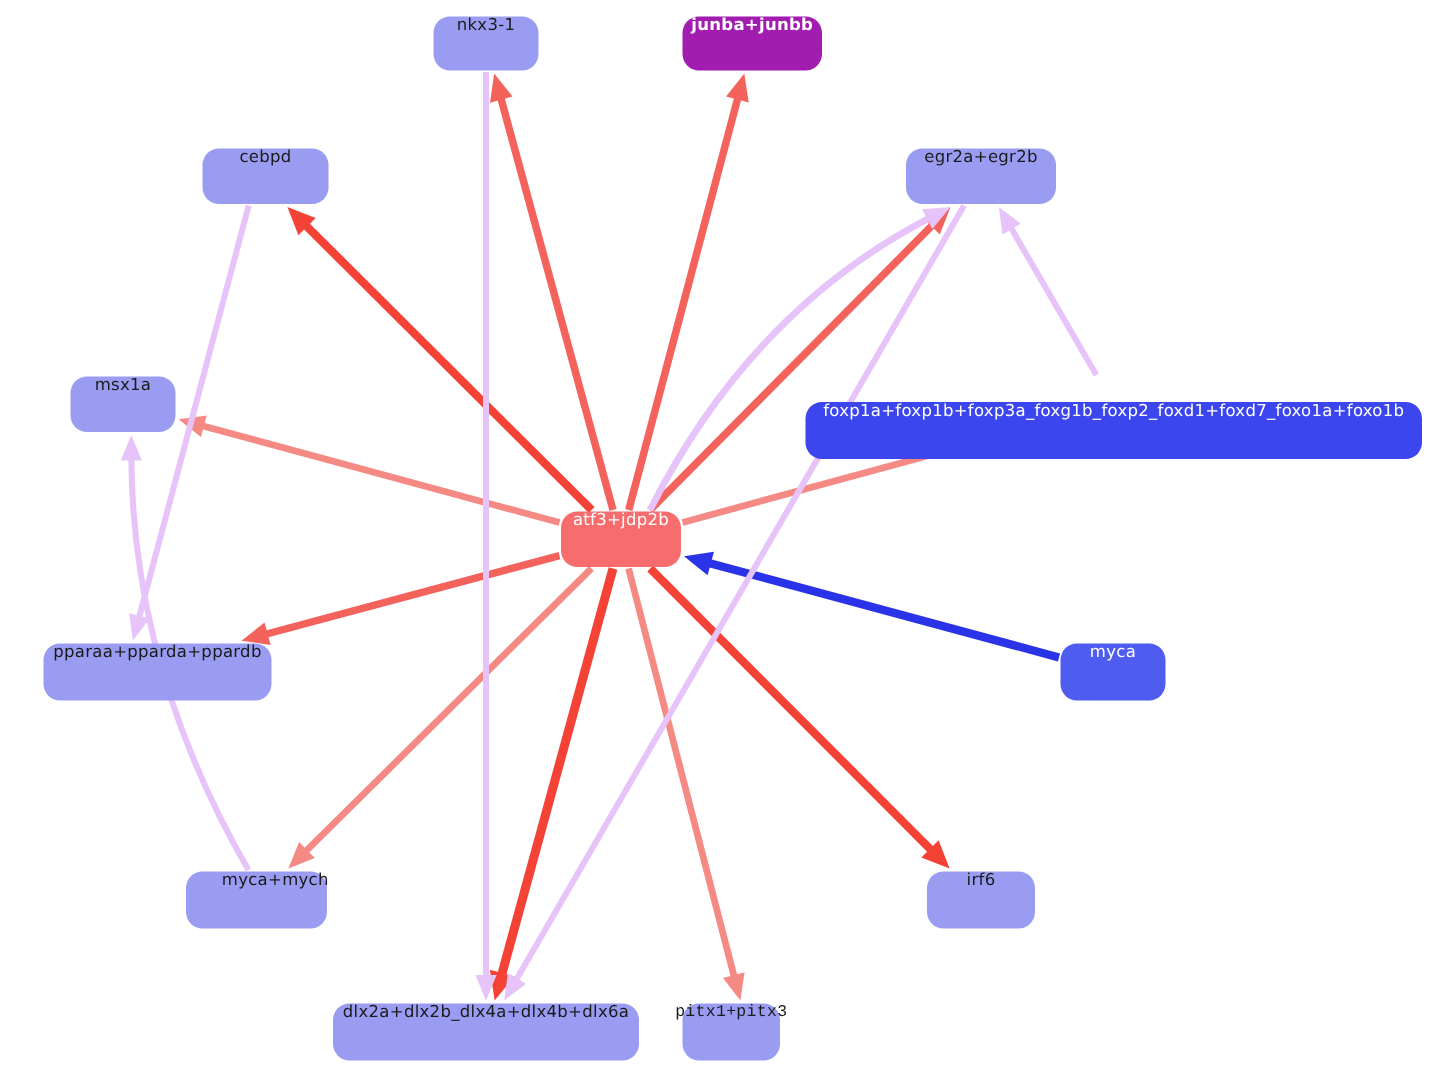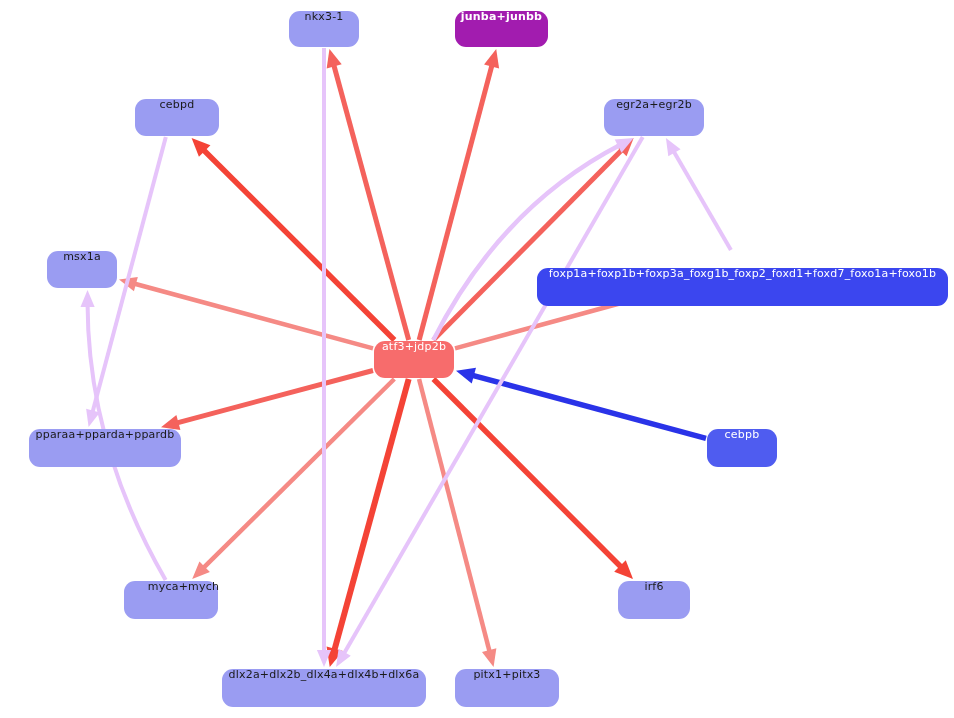--- a/index.html
+++ b/index.html
@@ -83,28 +83,28 @@
       <div class="node" style="left: 537px; top: 268px; width: 411px; height: 38px; background: rgb(59, 70, 239); color: rgb(255, 255, 255); font-size: 11px;">
         <span class="node-label">foxp1a+foxp1b+foxp3a_foxg1b_foxp2_foxd1+foxd7_foxo1a+foxo1b</span>
       </div>
       <div class="node" style="left: 374px; top: 341px; width: 80px; height: 37px; background: rgb(247, 108, 108); color: rgb(255, 255, 255); font-size: 11px;">
         <span class="node-label">atf3+jdp2b</span>
       </div>
       <div class="node" style="left: 7px; top: 429px; width: 152px; height: 38px; background: rgb(154, 156, 242); color: rgb(26, 26, 26); font-size: 11px; margin-left: 22px;">
         <span class="node-label">pparaa+pparda+ppardb</span>
       </div>
       <div class="node" style="left: 707px; top: 429px; width: 70px; height: 38px; background: rgb(79, 92, 240); color: rgb(255, 255, 255); font-size: 11px;">
-        <span class="node-label">cebpb</span>
+        <span class="node-label">myca</span>
       </div>
       <div class="node" style="left: 124px; top: 581px; width: 94px; height: 38px; background: rgb(154, 156, 242); color: rgb(26, 26, 26); font-size: 11px; padding-left: 25px;">
         <span class="node-label">myca+mych</span>
       </div>
       <div class="node" style="left: 618px; top: 581px; width: 72px; height: 38px; background: rgb(154, 156, 242); color: rgb(26, 26, 26); font-size: 11px;">
         <span class="node-label">irf6</span>
       </div>
       <div class="node" style="left: 222px; top: 669px; width: 204px; height: 38px; background: rgb(154, 156, 242); color: rgb(26, 26, 26); font-size: 11px;">
         <span class="node-label">dlx2a+dlx2b_dlx4a+dlx4b+dlx6a</span>
       </div>
-      <div class="node" style="left: 455px; top: 669px; width: 104px; height: 38px; background: rgb(154, 156, 242); color: rgb(26, 26, 26); font-size: 11px;">
+      <div class="node" style="left: 455px; top: 669px; width: 65px; height: 38px; background: rgb(154, 156, 242); color: rgb(26, 26, 26); font-size: 11px; font-family: Liberation Mono, monospace;">
         <span class="node-label">pitx1+pitx3</span>
       </div>
     </div>
 </div>
 
 </body></html>

